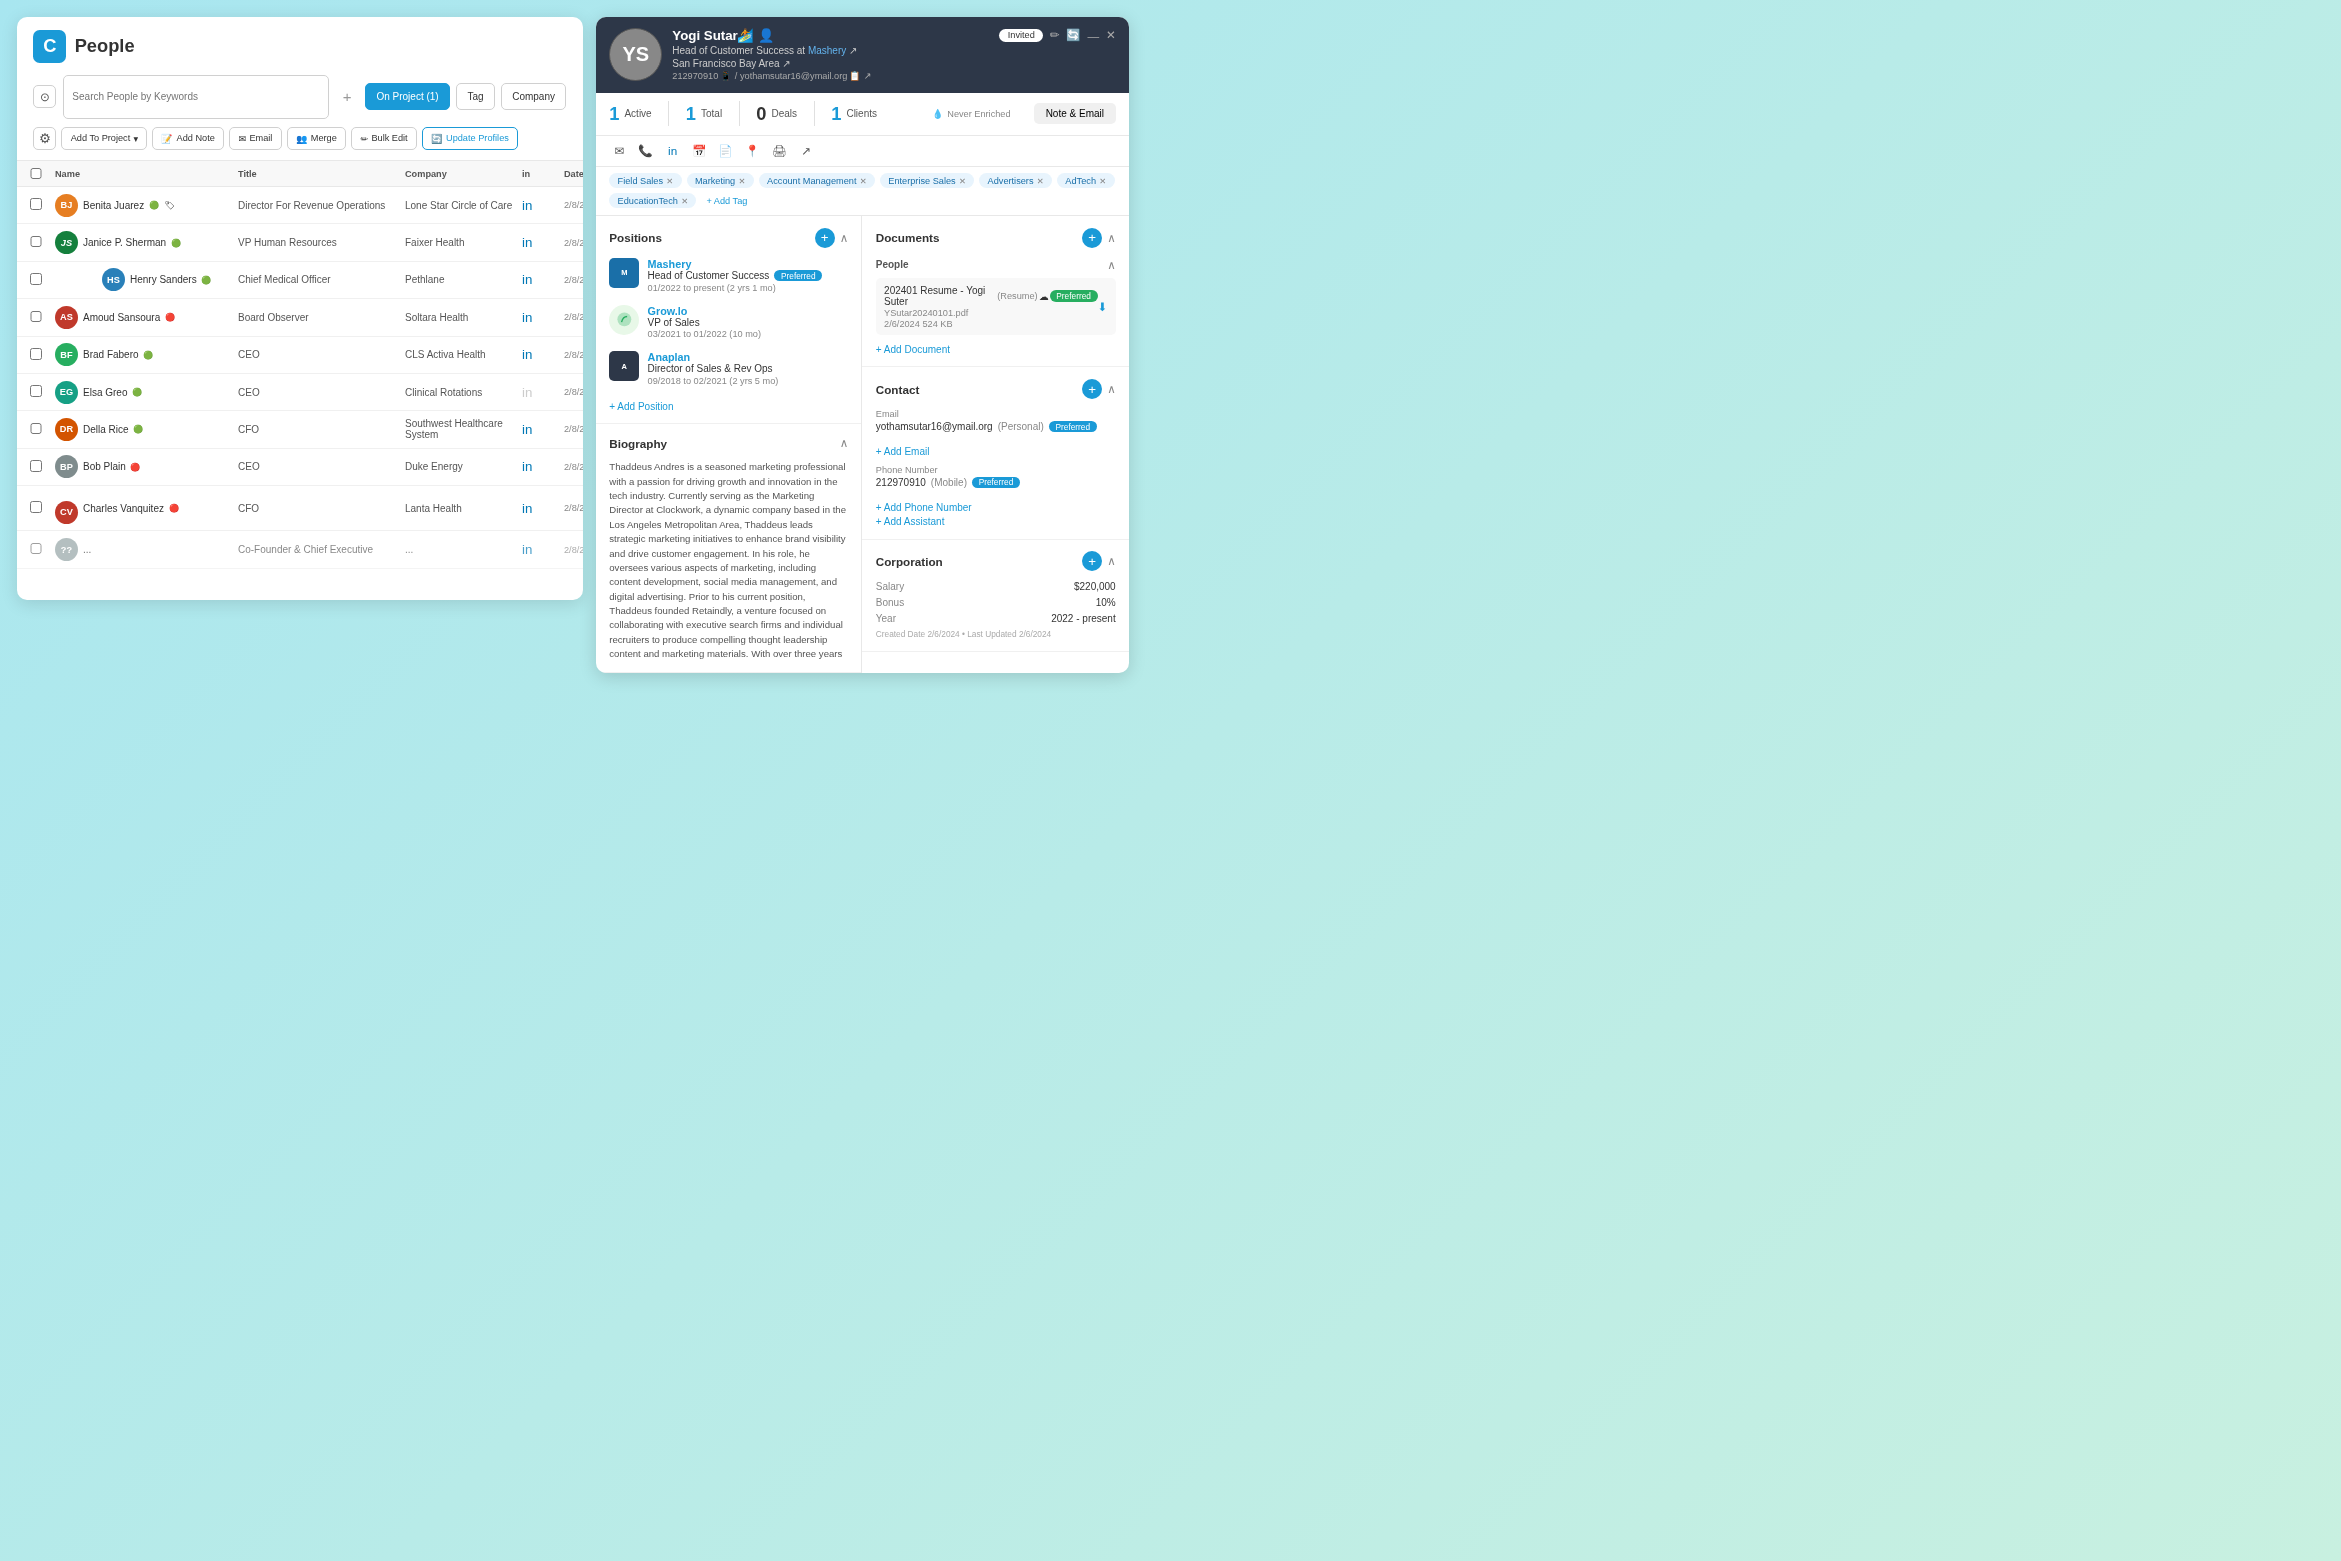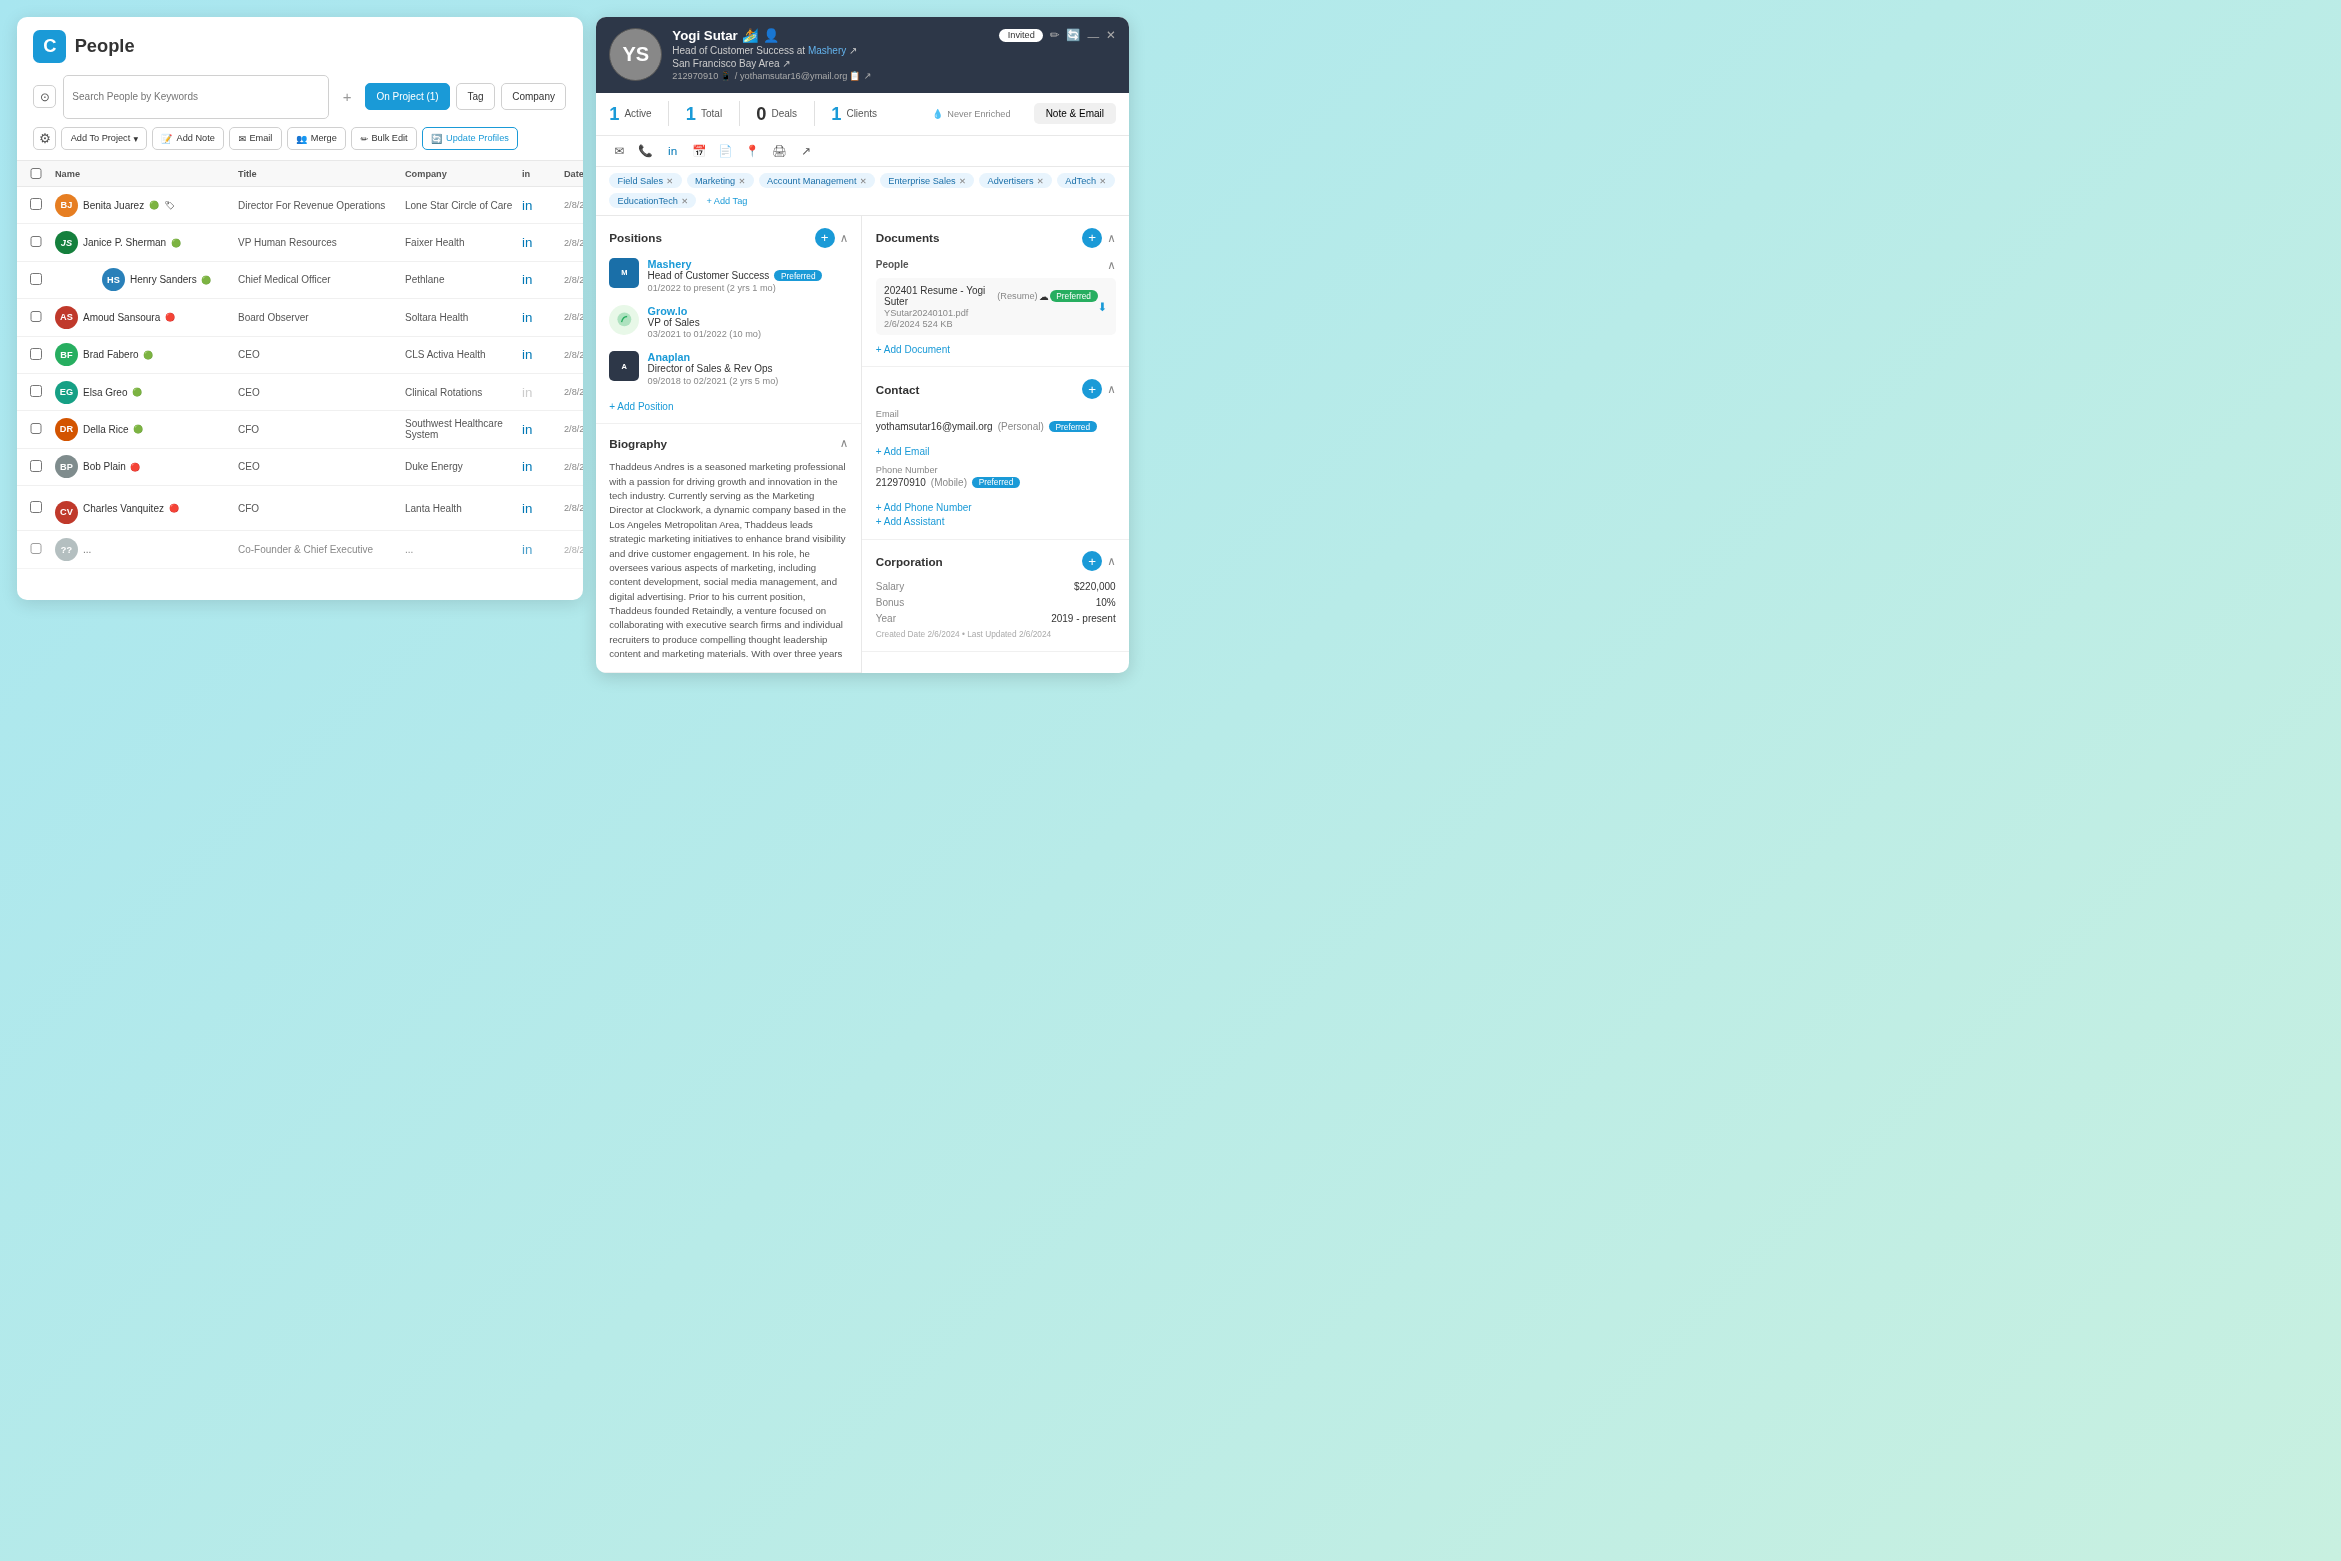--- a/index.html
+++ b/index.html
@@ -280,21 +280,20 @@
 
     .profile-info {
       color: white;
     }
 
     .profile-name {
       font-size: 13.3px;
       font-weight: 600;
       display: flex;
       align-items: center;
-      gap: 5px;
     }
 
     .profile-title {
       font-size: 10px;
       color: #ccc;
       margin-top: 1.7px;
     }
 
     .profile-title a {
       color: #63b3ed;
@@ -1122,21 +1121,21 @@
           <div class="comp-row">
             <span class="comp-label">Salary</span>
             <span class="comp-value">$220,000</span>
           </div>
           <div class="comp-row">
             <span class="comp-label">Bonus</span>
             <span class="comp-value">10%</span>
           </div>
           <div class="comp-row">
             <span class="comp-label">Year</span>
-            <span class="comp-value">2019 - present</span>
+            <span class="comp-value">2022 - present</span>
           </div>
           <div class="comp-meta">Created Date 2/6/2024 • Last Updated 2/6/2024</div>
         </div>
       </div>
     </div>
   </div>
 </div>
 
 
 </body></html>

